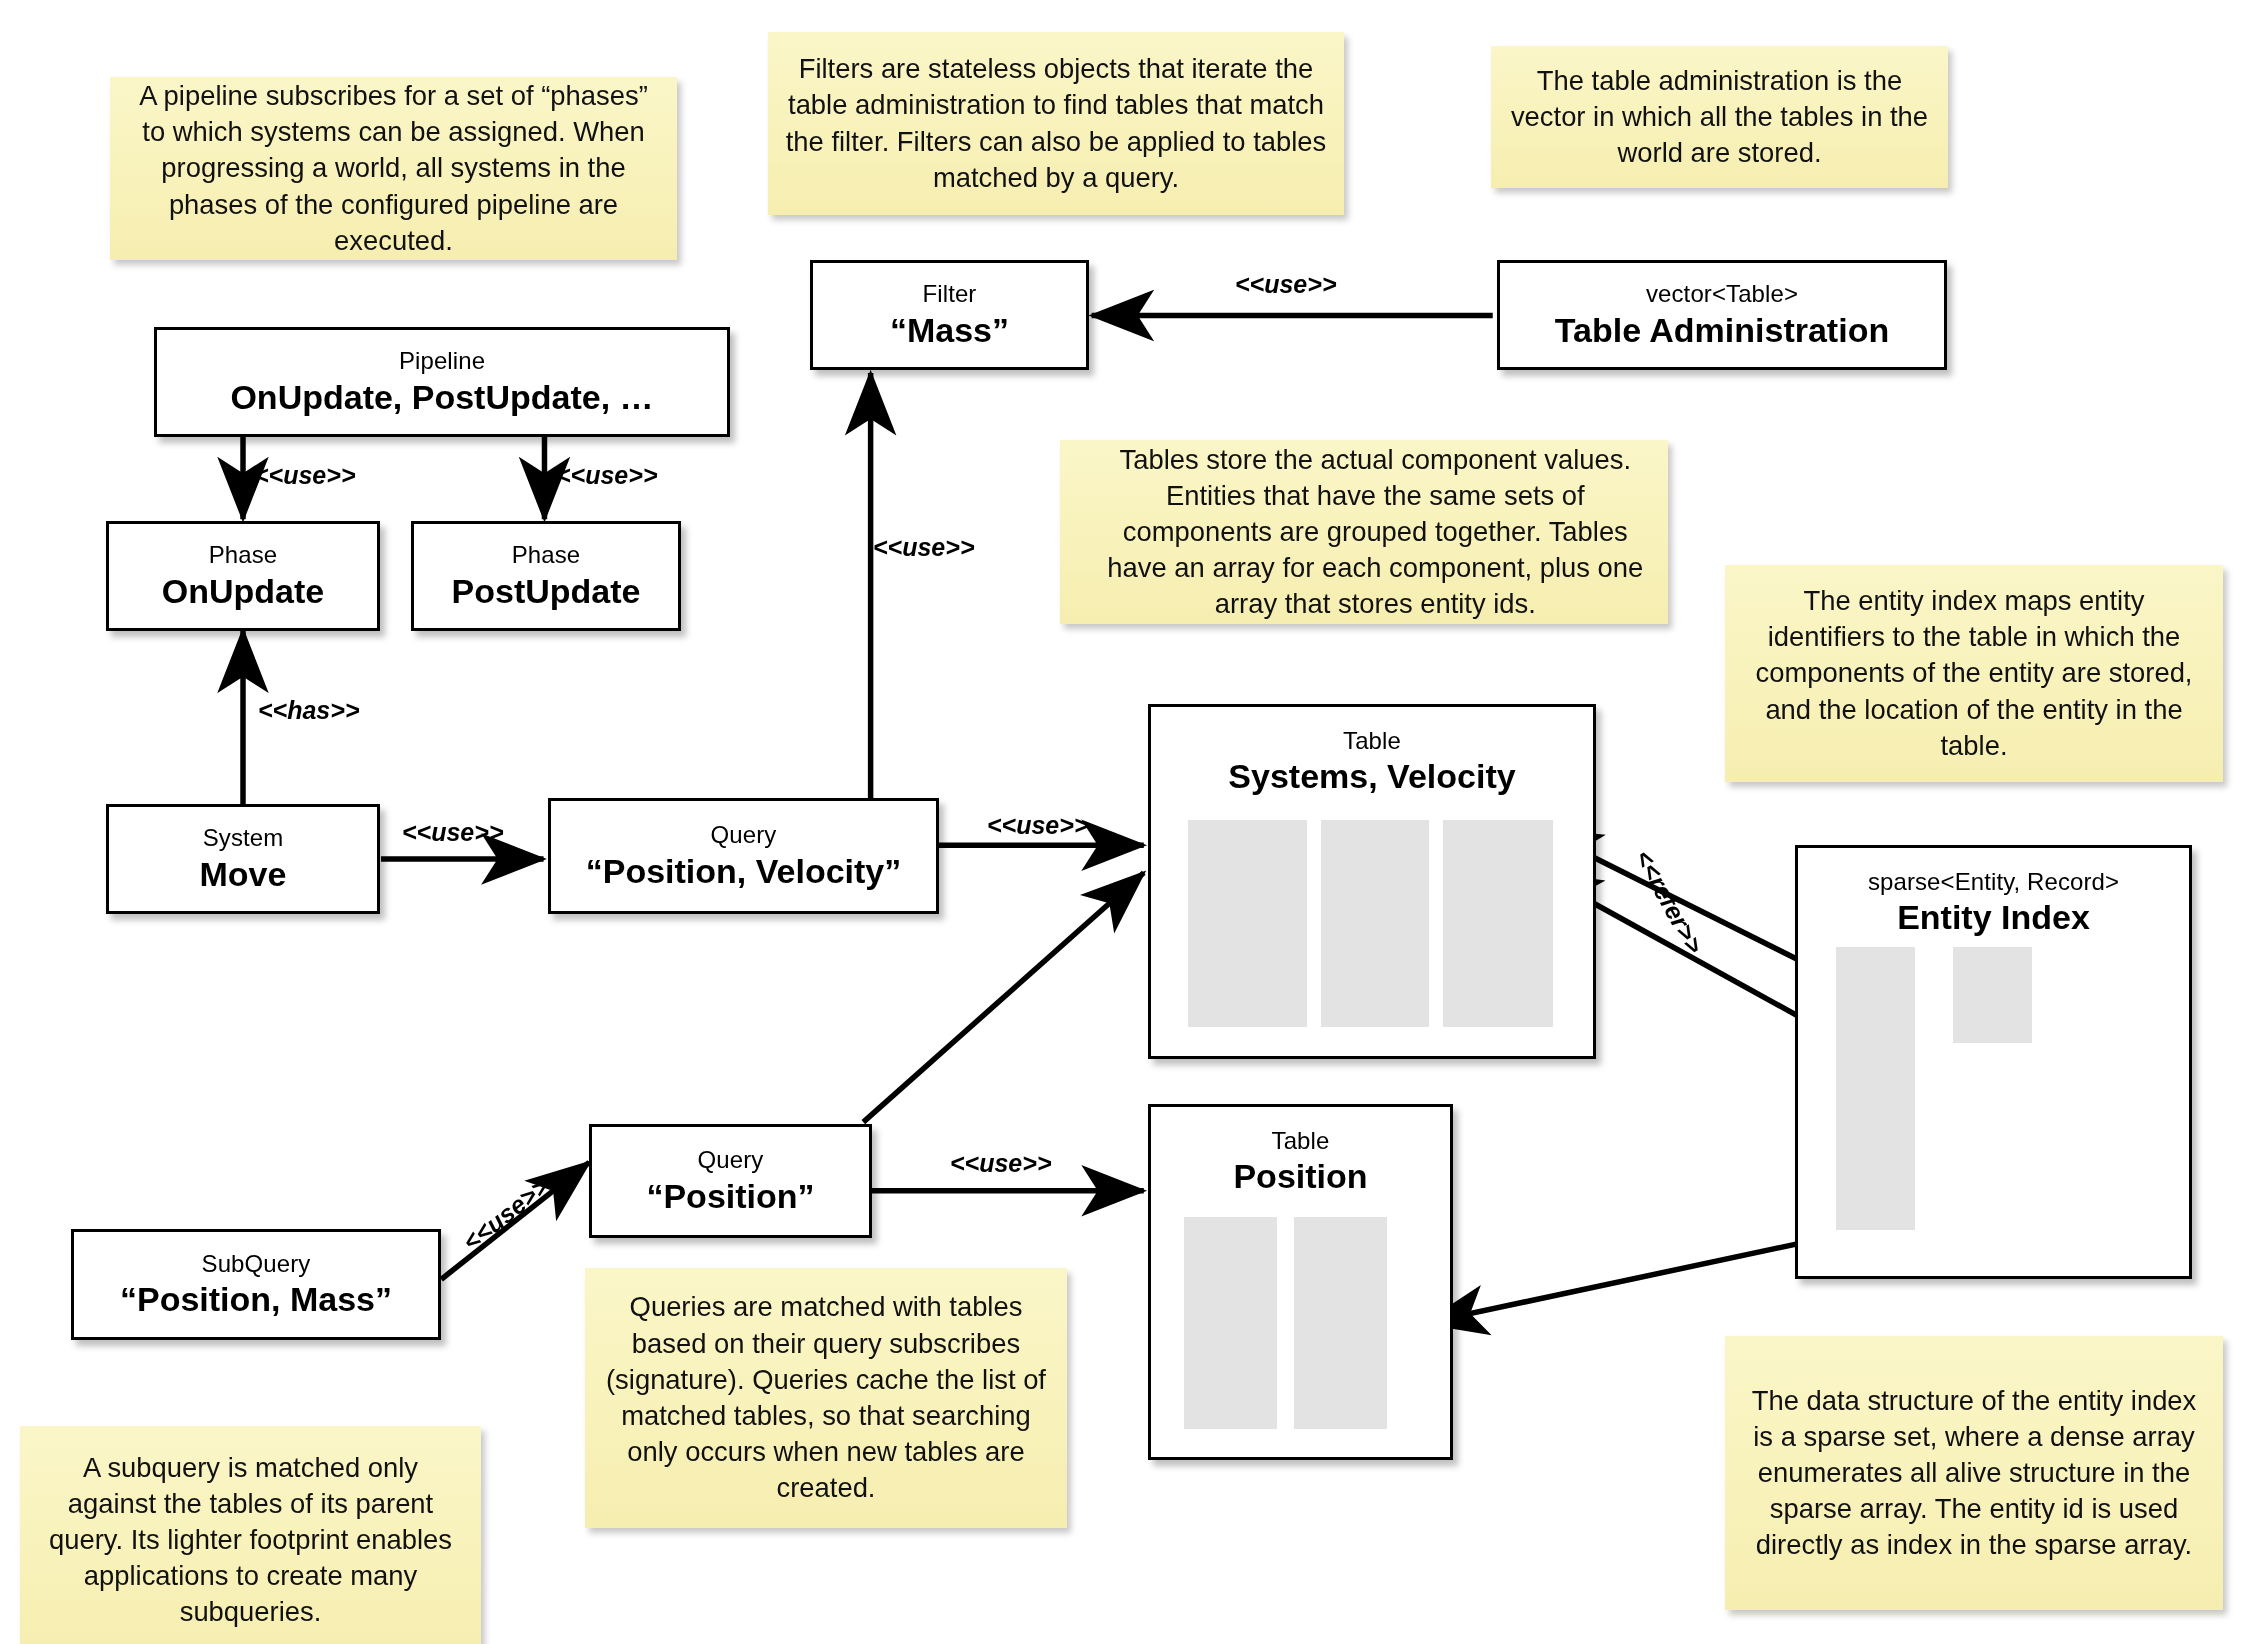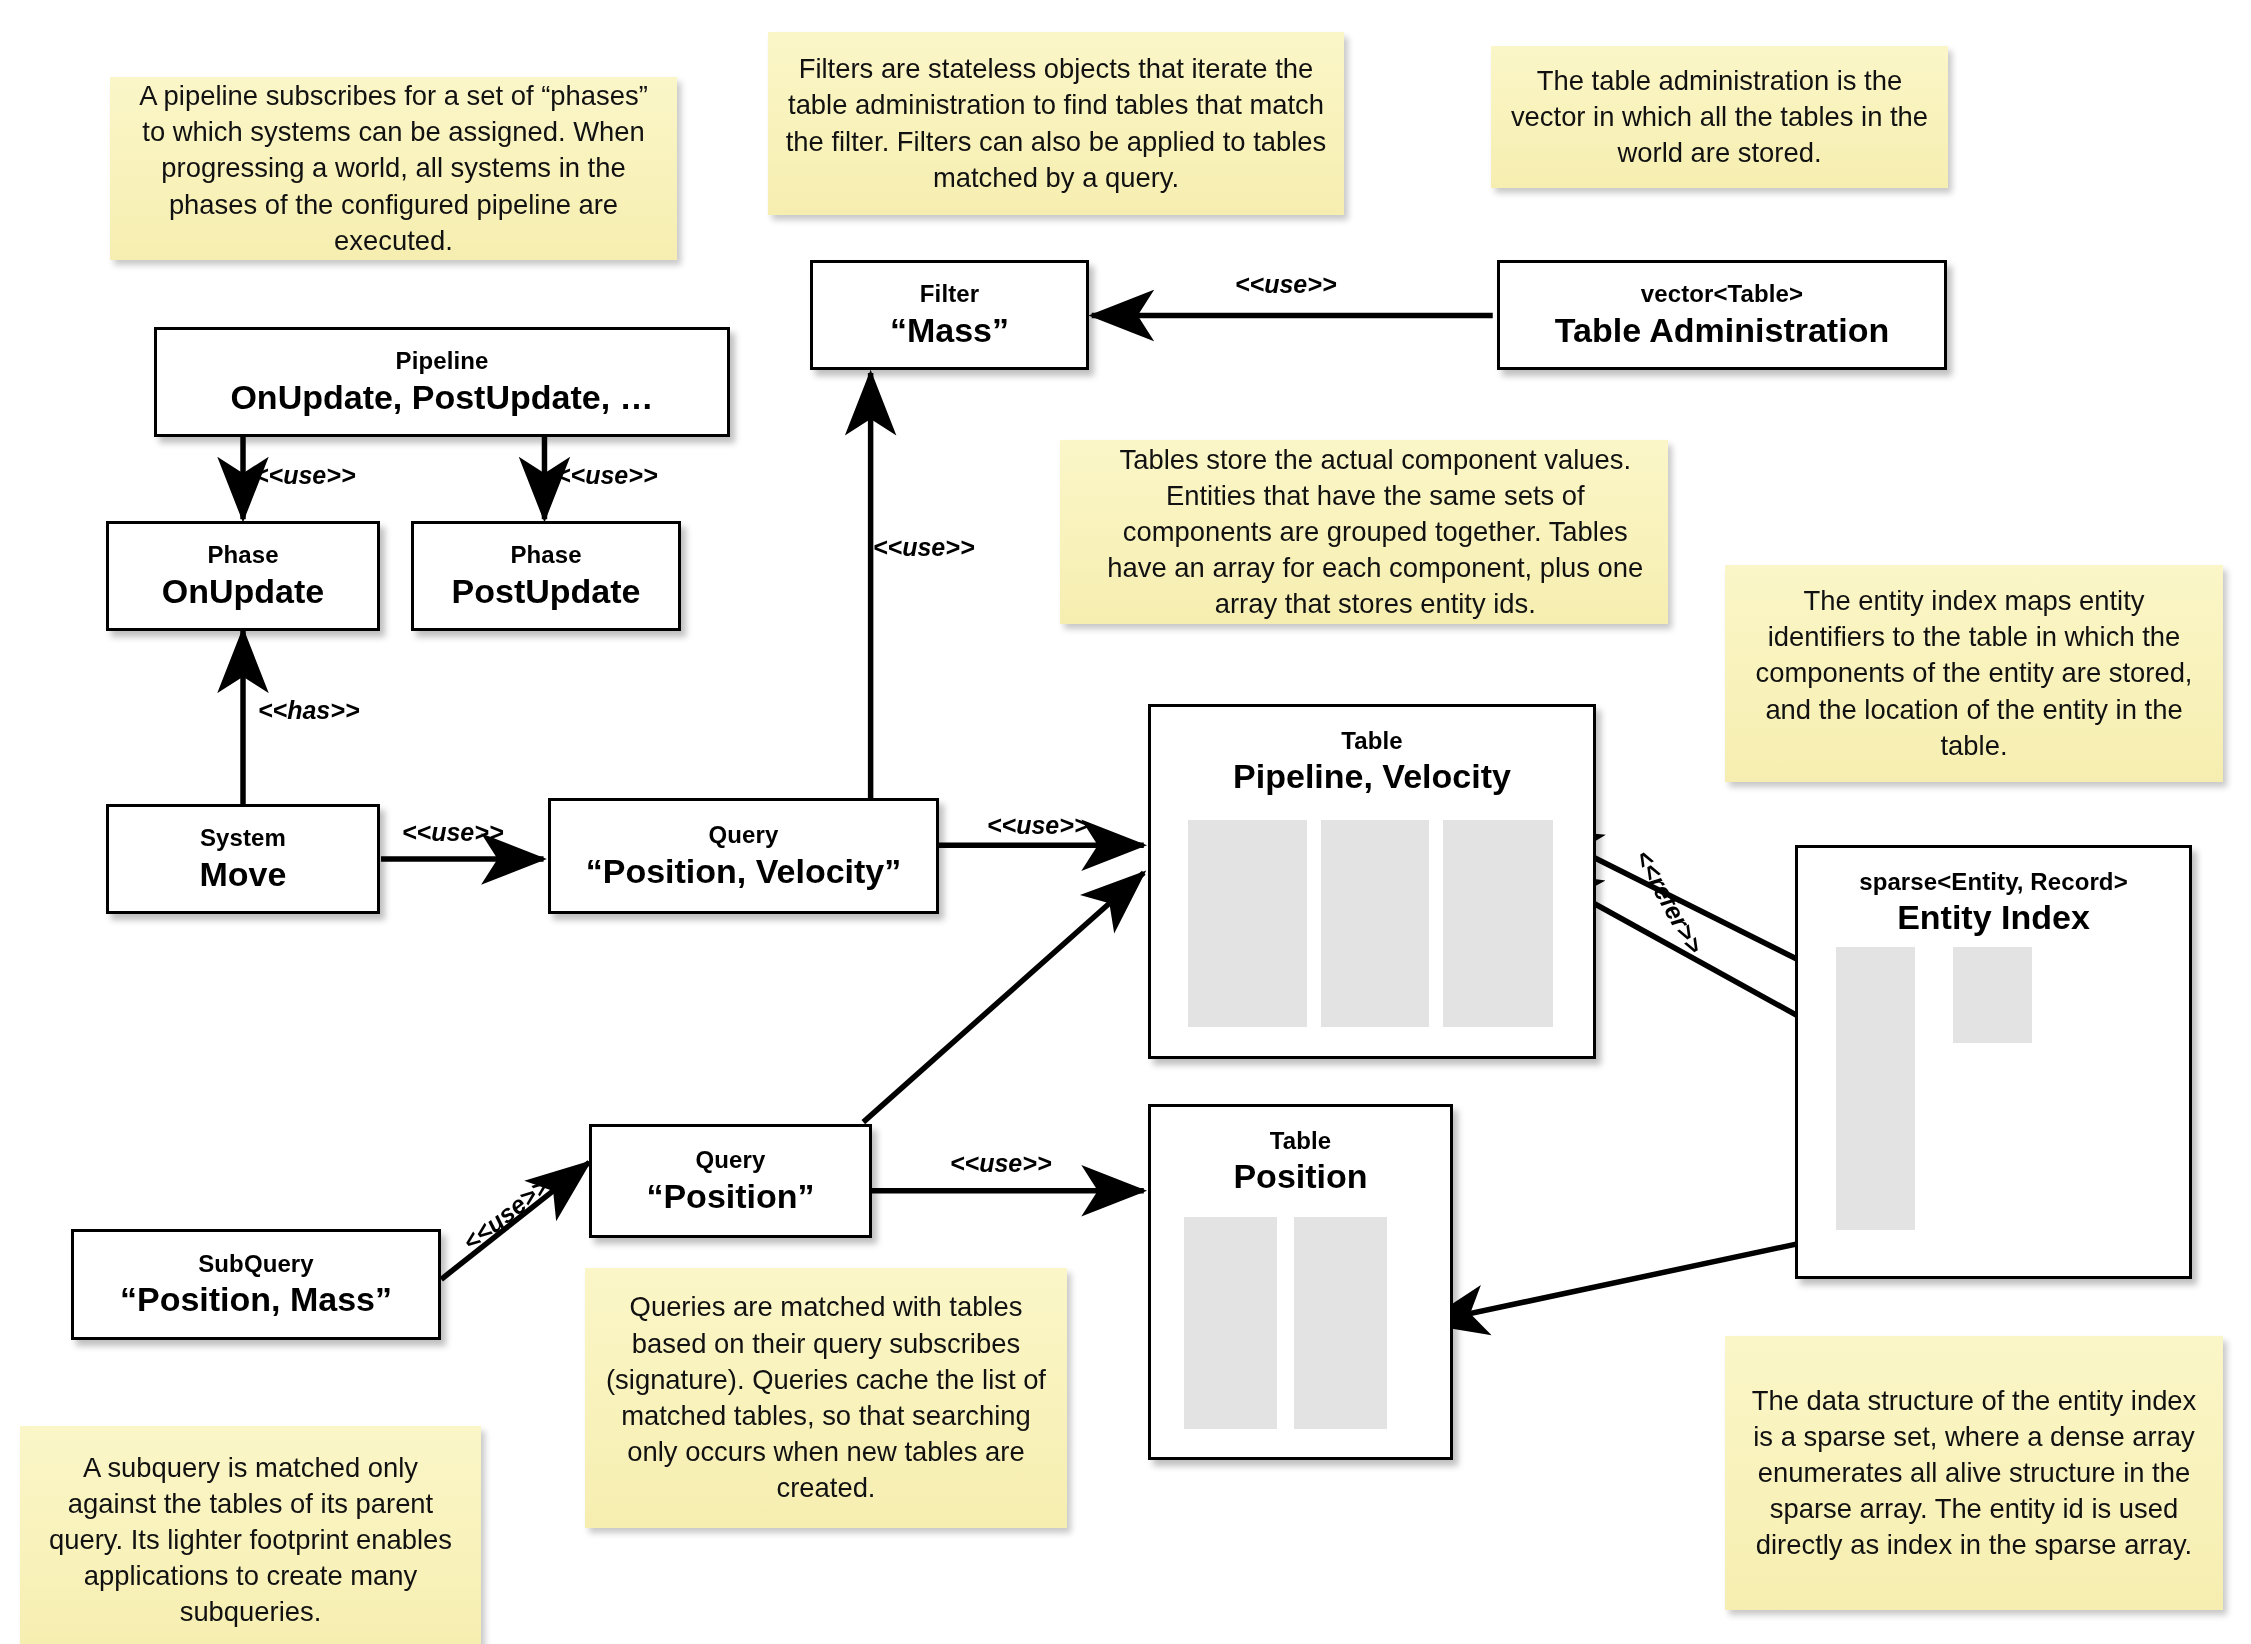--- a/index.html
+++ b/index.html
@@ -40,21 +40,21 @@
     box-shadow:4.6px 5.5px 6.4px rgba(0,0,0,0.25);
     display:flex;
     flex-direction:column;
     align-items:center;
     color:#000;
   }
   .box.center{justify-content:center;}
   .box.top{justify-content:flex-start;padding-top:20px;}
   .box .stereo{
     font-size:24px;
-    font-weight:700;
+    font-weight:400;
     letter-spacing:0.1px;
     line-height:1.15;
     white-space:nowrap;
   }
   .box .bname{
     font-size:34px;
     font-weight:800;
     line-height:1.15;
     margin-top:2.7px;
     white-space:nowrap;
@@ -181,21 +181,21 @@
     <div class="bname">“Position”</div>
   </div>
 
   <div class="box center" style="left:71px;top:1229px;width:370px;height:111px;">
     <div class="stereo">SubQuery</div>
     <div class="bname">“Position, Mass”</div>
   </div>
 
   <div class="box top" style="left:1148px;top:704px;width:448px;height:355px;">
     <div class="stereo">Table</div>
-    <div class="bname">Pipeline, Velocity</div>
+    <div class="bname">Systems, Velocity</div>
     <div class="bar" style="left:37px;top:113px;width:119px;height:207px;"></div>
     <div class="bar" style="left:170px;top:113px;width:108px;height:207px;"></div>
     <div class="bar" style="left:292px;top:113px;width:110px;height:207px;"></div>
   </div>
 
   <div class="box top" style="left:1148px;top:1104px;width:305px;height:356px;">
     <div class="stereo">Table</div>
     <div class="bname">Position</div>
     <div class="bar" style="left:33px;top:110px;width:93px;height:212px;"></div>
     <div class="bar" style="left:143px;top:110px;width:93px;height:212px;"></div>

